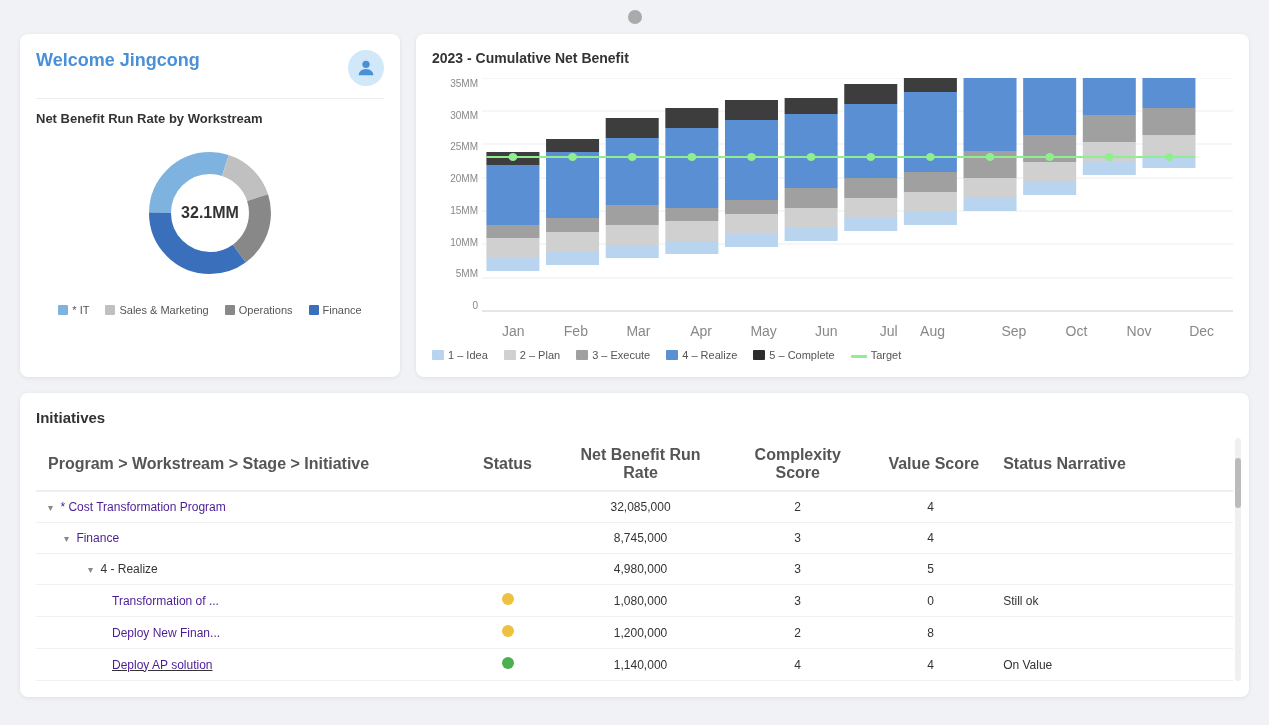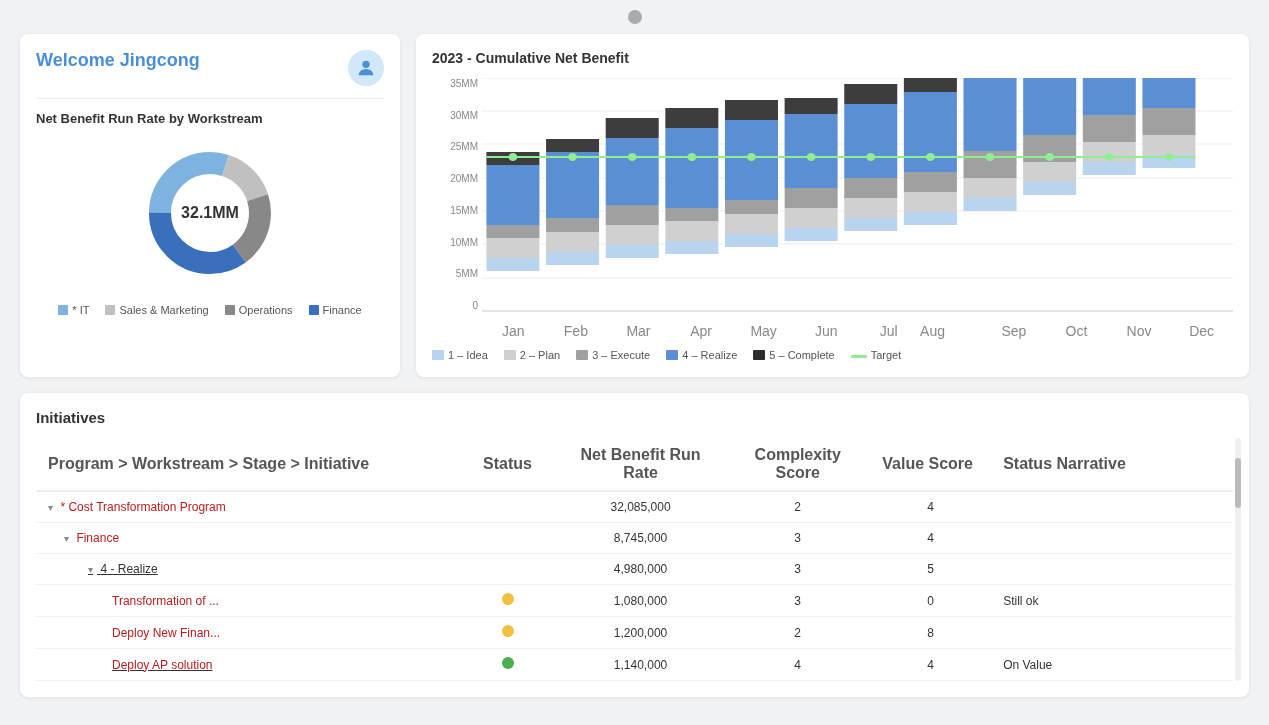--- a/index.html
+++ b/index.html
@@ -179,21 +179,21 @@
       font-weight: 600;
       color: #555;
     }
     td {
       padding: 8px 12px;
       font-size: 12px;
       color: #333;
       border-bottom: 1px solid #f0f0f0;
     }
     .td-link {
-      color: #b91c1c;
+      color: #4c1d95;
       cursor: pointer;
     }
     .status-dot {
       width: 12px; height: 12px;
       border-radius: 50%;
       display: inline-block;
     }
     .chevron {
       font-size: 10px;
       color: #888;
@@ -425,21 +425,21 @@
     <div class="initiatives-title">Initiatives</div>
 
     <div style="position:relative;">
       <table>
         <thead>
           <tr>
             <th style="width:35%;">Program &gt; Workstream &gt; Stage &gt; Initiative</th>
             <th style="width:8%; text-align:center;">Status</th>
             <th style="width:14%; text-align:center;">Net Benefit Run Rate</th>
             <th style="width:12%; text-align:center;">Complexity Score</th>
-            <th style="width:10%; text-align:left;">Value Score</th>
+            <th style="width:10%; text-align:right;">Value Score</th>
             <th style="width:20%;">Status Narrative</th>
           </tr>
         </thead>
         <tbody>
 
           <tr>
             <td>
               <span class="chevron">▾</span>
               <span class="td-link">* Cost Transformation Program</span>
             </td>
@@ -456,21 +456,21 @@
               <span class="td-link">Finance</span>
             </td>
             <td style="text-align:center;"></td>
             <td style="text-align:center;">8,745,000</td>
             <td style="text-align:center;">3</td>
             <td style="text-align:center;">4</td>
             <td></td>
           </tr>
 
           <tr>
-            <td style="padding-left:52px;text-decoration:underline;">
+            <td style="padding-left:52px;">
               <span class="chevron">▾</span>
               <span>4 - Realize</span>
             </td>
             <td style="text-align:center;"></td>
             <td style="text-align:center;">4,980,000</td>
             <td style="text-align:center;">3</td>
             <td style="text-align:center;">5</td>
             <td></td>
           </tr>
 

